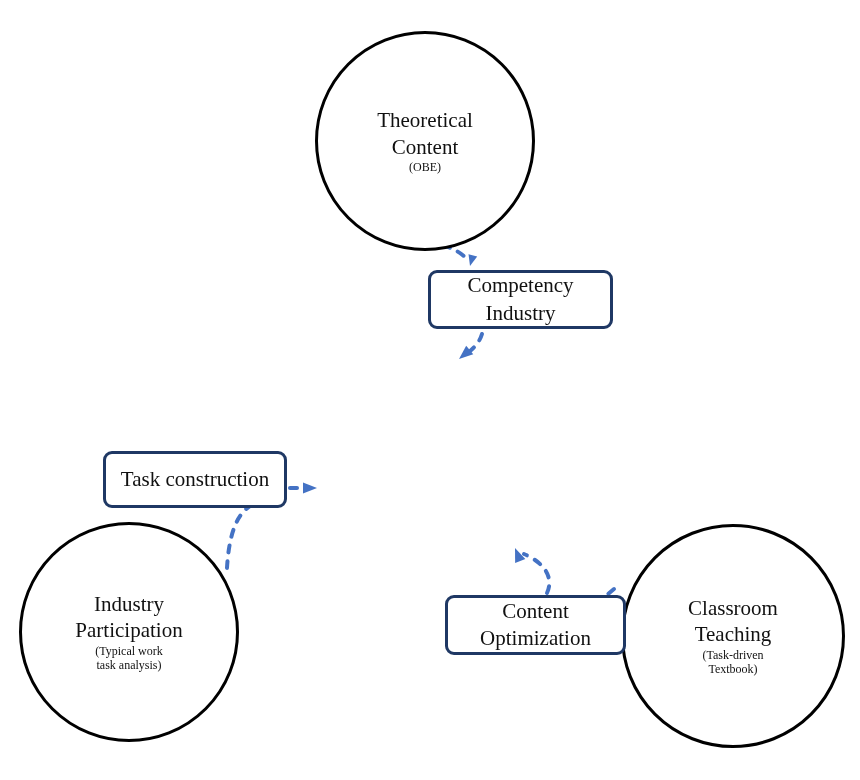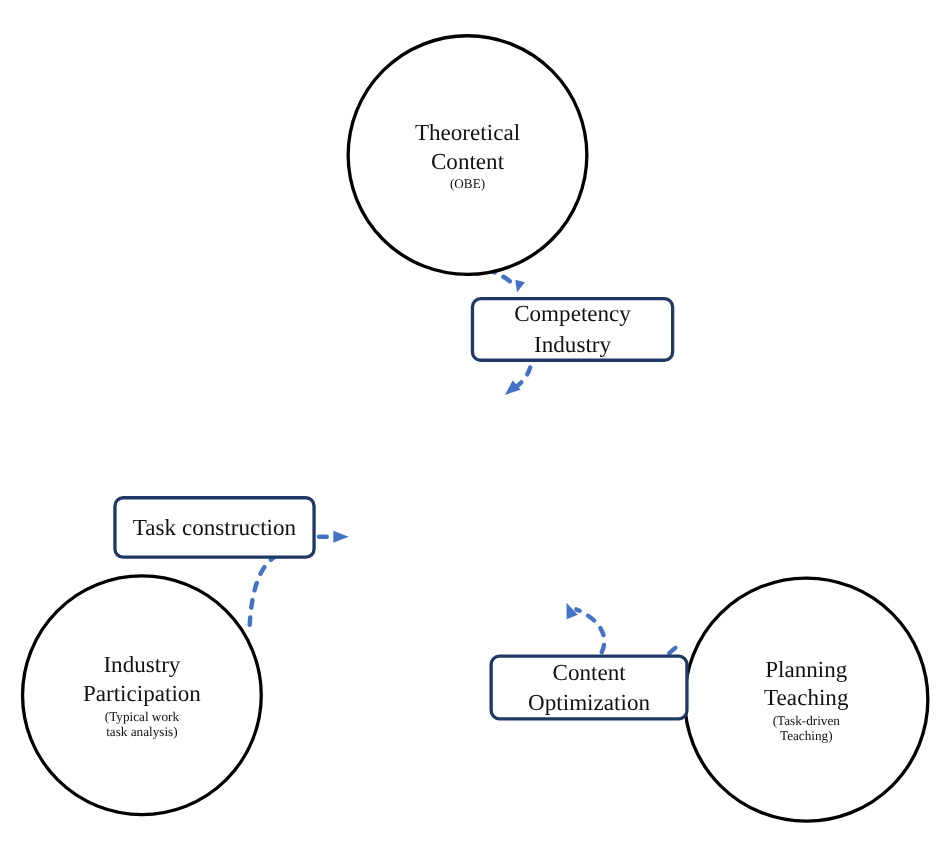--- a/index.html
+++ b/index.html
@@ -97,24 +97,24 @@
 
 
   <div class="circle" style="left:19px; top:522px; width:220px; height:220px;">
     <div class="title">Industry</div>
     <div class="title">Participation</div>
     <div class="subtitle">(Typical work</div>
     <div class="subtitle">task analysis)</div>
   </div>
 
   <div class="circle" style="left:621px; top:524px; width:224px; height:224px;">
-    <div class="title">Planning</div>
+    <div class="title">Classroom</div>
     <div class="title">Teaching</div>
     <div class="subtitle">(Task-driven</div>
-    <div class="subtitle">Teaching)</div>
+    <div class="subtitle">Textbook)</div>
   </div>
 
   <div class="connector-box" style="left:428px; top:270px; width:185px; height:59px;">
     <div>Competency</div>
     <div>Industry</div>
   </div>
 
   <div class="connector-box" style="left:103px; top:451px; width:184px; height:57px;">
     <div>Task construction</div>
   </div>

